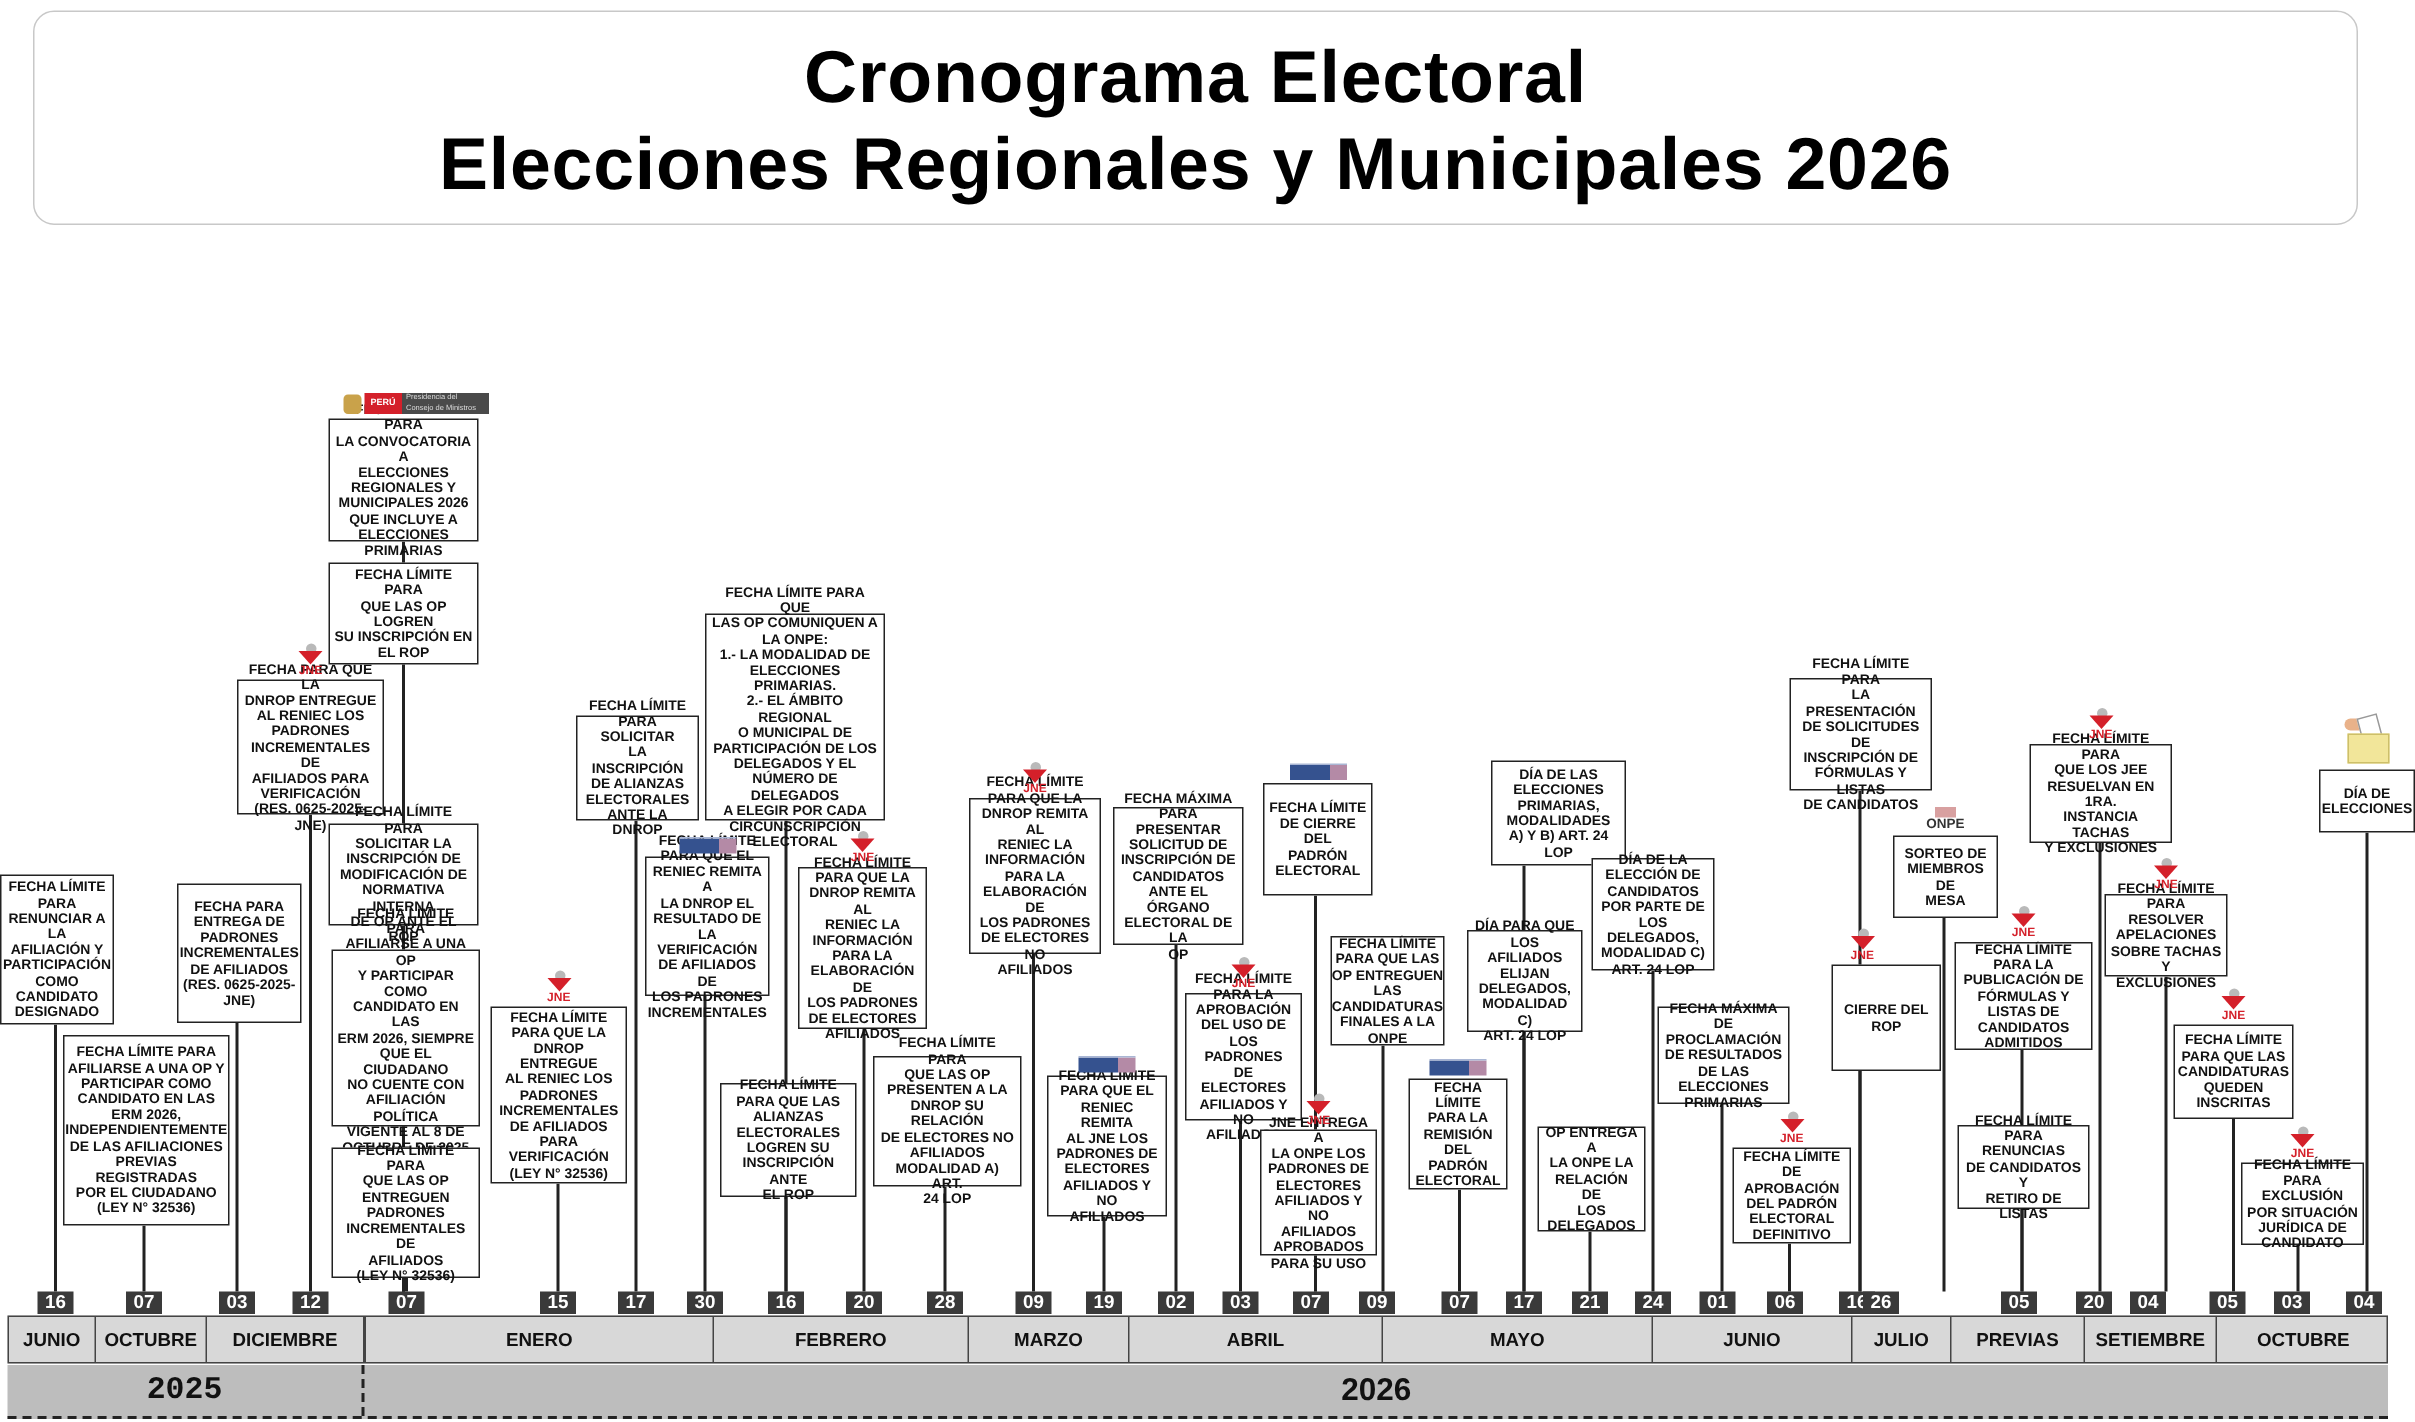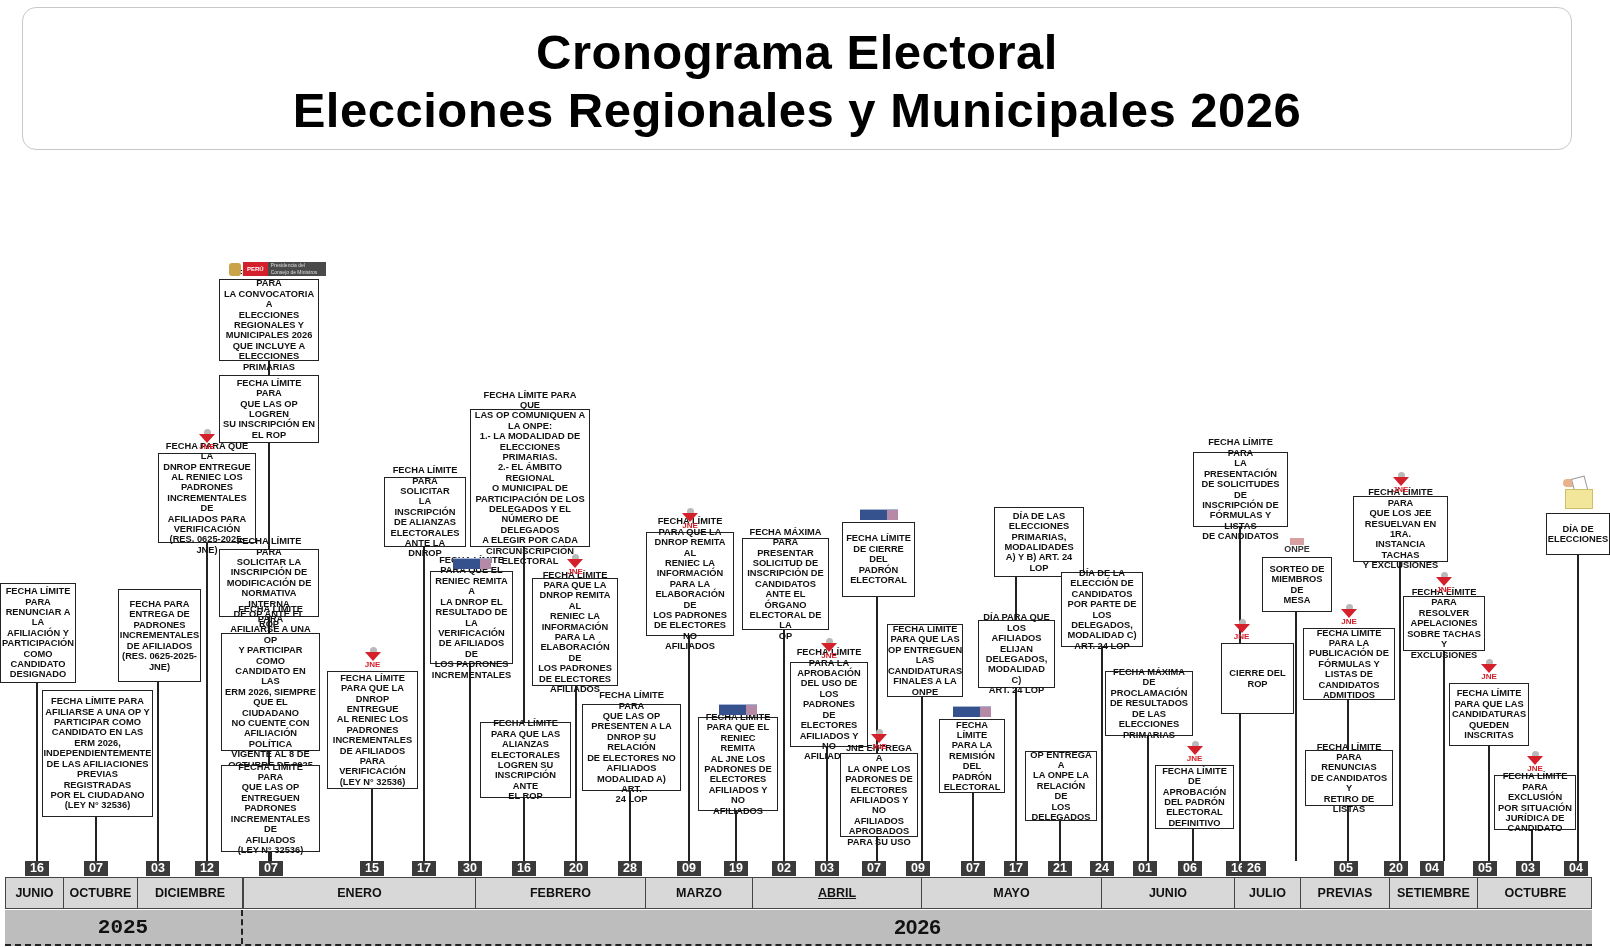--- a/index.html
+++ b/index.html
@@ -506,21 +506,21 @@
     <div class="day-tag" style="left: 1576px;">04</div>
   </div>
 
 <div class="month-row" id="months">
     <div class="month-cell" style="left: 0px; width: 58px;">JUNIO</div>
     <div class="month-cell" style="left: 58px; width: 74px;">OCTUBRE</div>
     <div class="month-cell" style="left: 132px; width: 106px; border-right: 2px solid rgb(68, 68, 68);">DICIEMBRE</div>
     <div class="month-cell" style="left: 238px; width: 232px;">ENERO</div>
     <div class="month-cell" style="left: 470px; width: 170px;">FEBRERO</div>
     <div class="month-cell" style="left: 640px; width: 107px;">MARZO</div>
-    <div class="month-cell" style="left: 747px; width: 169px; text-decoration: underline;">ABRIL</div>
+    <div class="month-cell" style="left: 747px; width: 169px;">ABRIL</div>
     <div class="month-cell" style="left: 916px; width: 180px;">MAYO</div>
     <div class="month-cell" style="left: 1096px; width: 133px;">JUNIO</div>
     <div class="month-cell" style="left: 1229px; width: 66px;">JULIO</div>
     <div class="month-cell" style="left: 1295px; width: 89px;">PREVIAS</div>
     <div class="month-cell" style="left: 1384px; width: 88px;">SETIEMBRE</div>
     <div class="month-cell" style="left: 1472px; width: 115px; border-right: none;">OCTUBRE</div>
   </div>
 <div class="year-row" id="years">
     <div class="year-cell sep" style="left: 0px; width: 238px; font-family: Liberation Mono, monospace;">2025</div>
     <div class="year-cell" style="left: 238px; width: 1349px;">2026</div>

